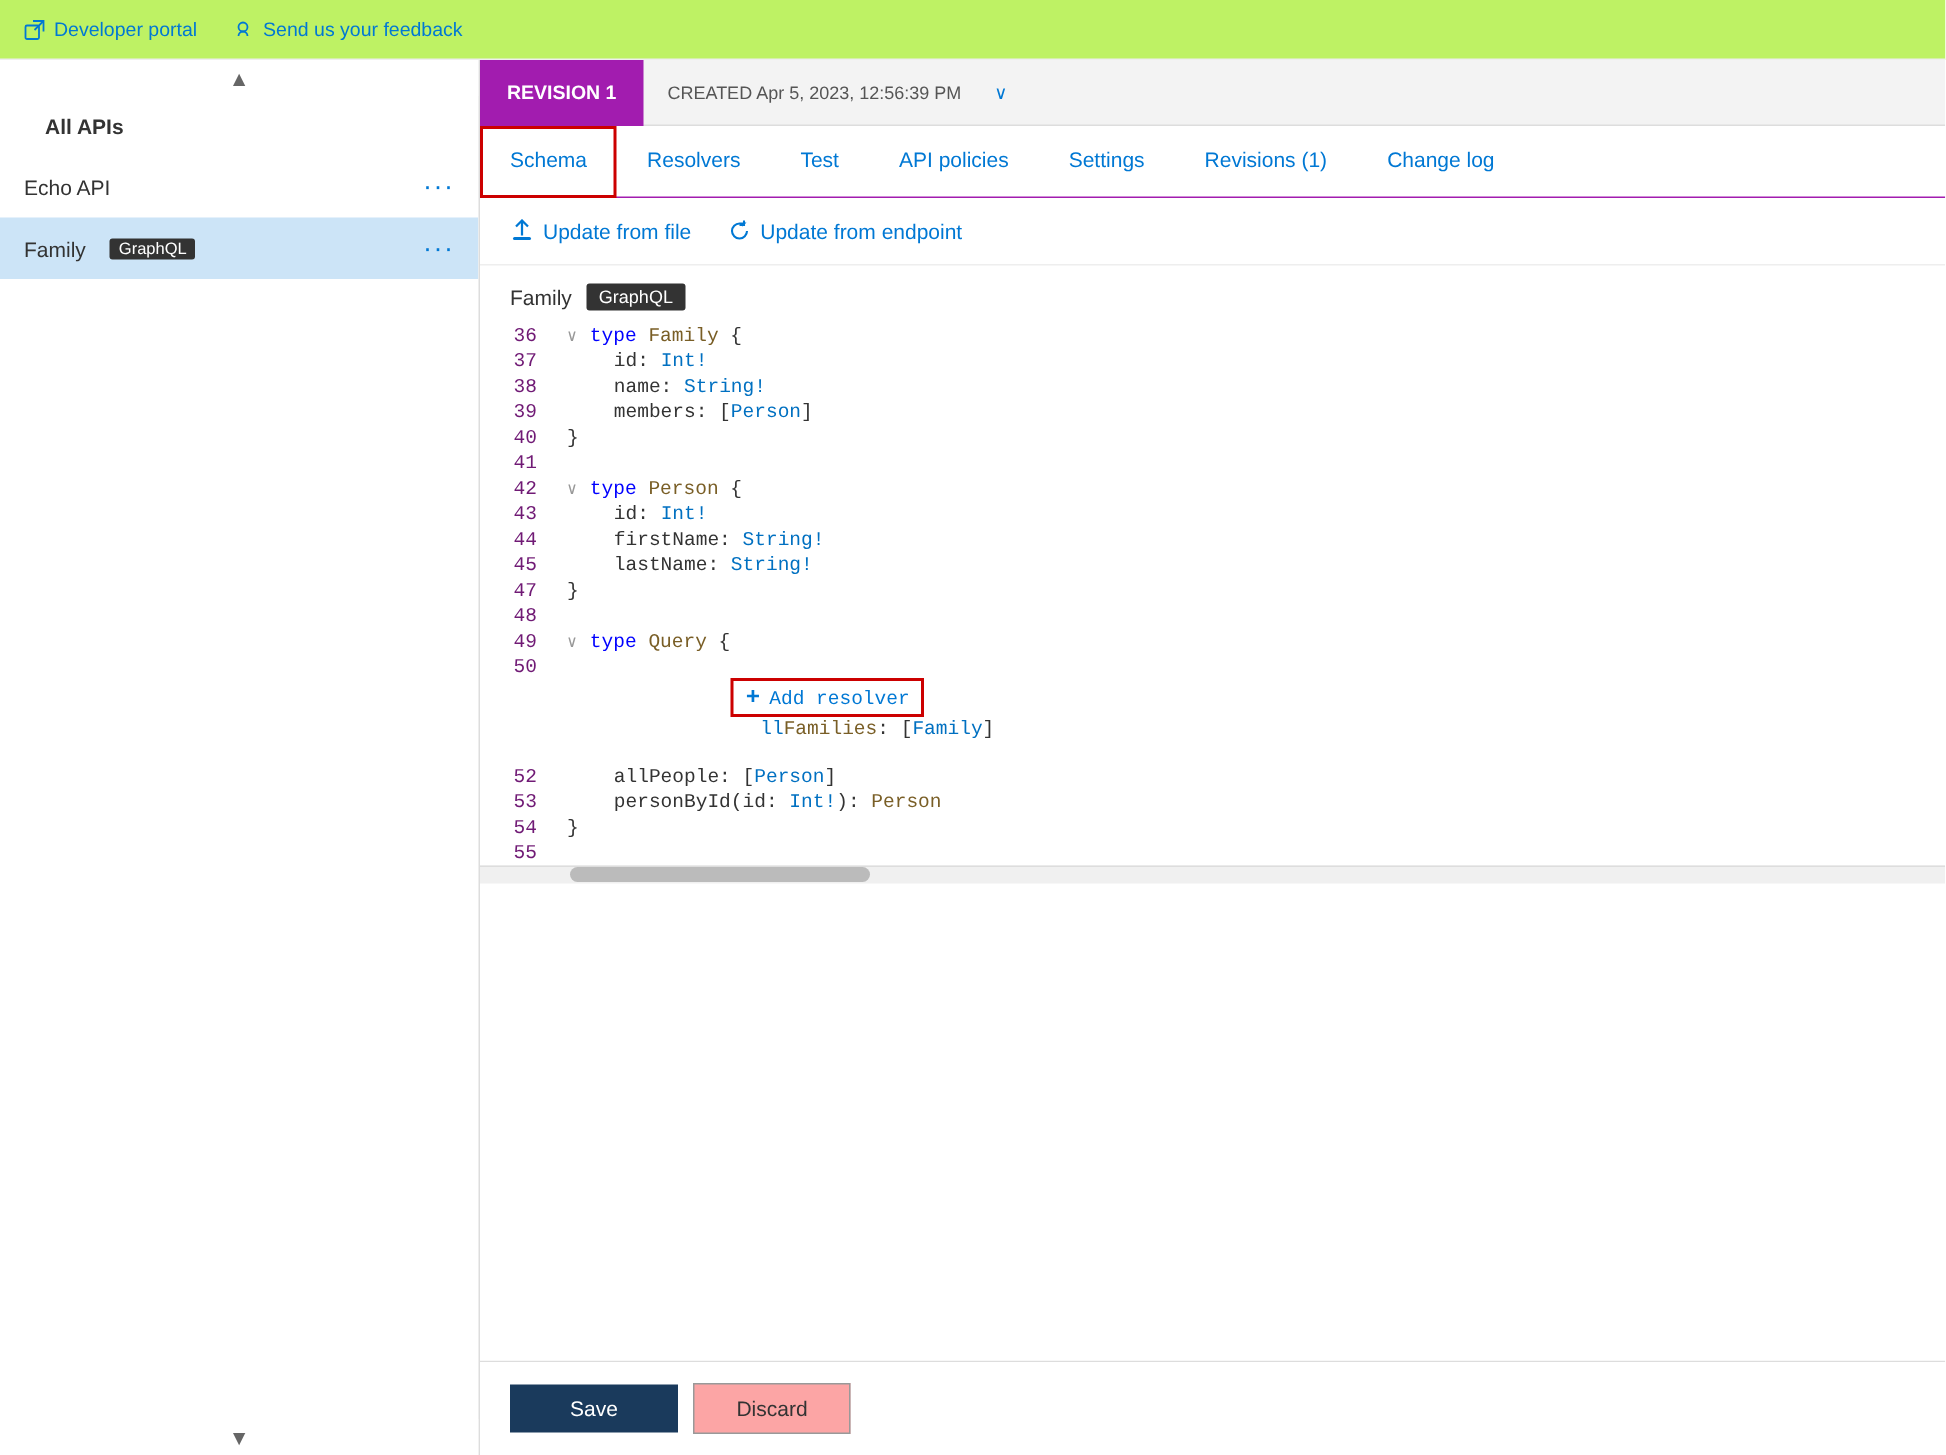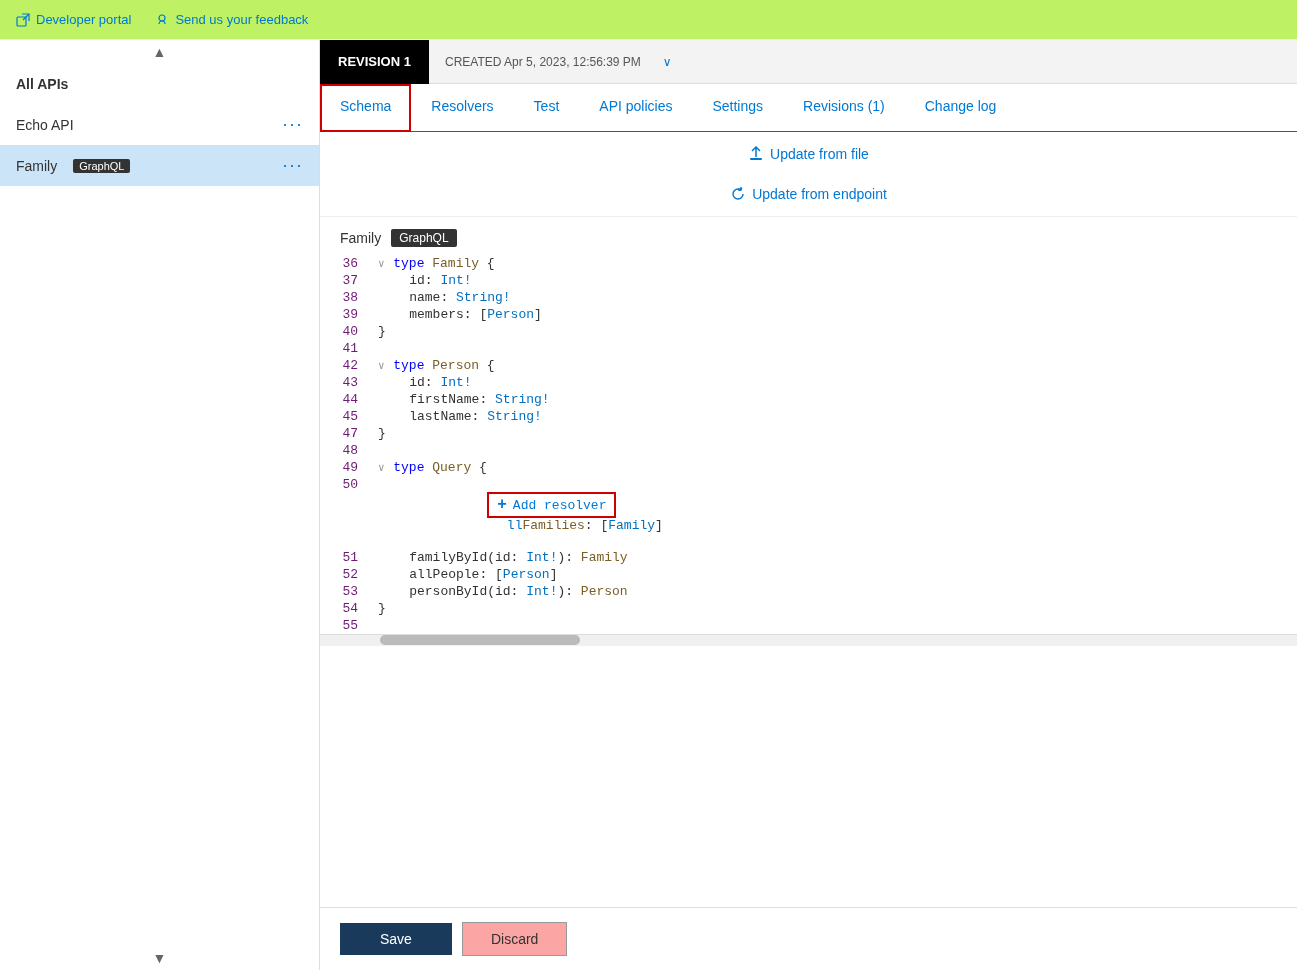--- a/index.html
+++ b/index.html
@@ -18,21 +18,21 @@
 
     
     .main-layout { display: flex; flex: 1; overflow: hidden; }
 
     
     .sidebar {
       width: 320px; min-width: 320px; border-right: 1px solid #ddd;
       display: flex; flex-direction: column; overflow-y: auto; background: #fff;
     }
     .sidebar-header {
-      padding: 12px 16px; font-weight: 700; font-size: 14px; color: #333;
+      padding: 12px 30px; font-weight: 700; font-size: 14px; color: #333;
     }
     .sidebar-item {
       display: flex; align-items: center; justify-content: space-between;
       padding: 10px 16px; cursor: pointer; color: #333;
     }
     .sidebar-item.active { background: #cce4f7; }
     .sidebar-item-name { font-size: 14px; }
     .sidebar-item-badge {
       background: #333; color: #fff; font-size: 11px;
       padding: 1px 6px; border-radius: 2px; margin-left: 8px;
@@ -46,21 +46,21 @@
 
     
     .content { flex: 1; display: flex; flex-direction: column; overflow: hidden; }
 
     
     .revision-bar {
       display: flex; align-items: center; background: #f3f3f3;
       border-bottom: 1px solid #ddd; height: 44px;
     }
     .revision-tab {
-      background: #000000; color: #fff; padding: 0 18px;
+      background: #a21caf; color: #fff; padding: 0 18px;
       height: 44px; display: flex; align-items: center; font-size: 13px; font-weight: 600;
     }
     .revision-meta {
       padding: 0 16px; font-size: 12px; color: #555;
       display: flex; align-items: flex-start; gap: 22px;
     }
     .revision-meta .chevron { color: #0078d4; font-size: 12px; }
 
     
     .tabs-bar {
@@ -70,21 +70,20 @@
     .tab {
       padding: 0 20px; height: 48px; display: flex; align-items: center;
       cursor: pointer; font-size: 14px; color: #0078d4; border-bottom: 3px solid transparent;
       white-space: nowrap;
     }
 
     
     .actions-bar {
       display: flex; align-items: center; gap: 24px; padding: 14px 20px;
       border-bottom: 1px solid #eee;
-      flex-direction: column;
     }
     .action-btn {
       display: flex; align-items: center; gap: 6px;
       color: #0078d4; background: none; border: none; cursor: pointer; font-size: 14px;
     }
 
     
     .schema-header {
       display: flex; align-items: center; gap: 10px; padding: 12px 20px 8px 20px;
     }
@@ -318,24 +317,20 @@
             <td class="line-num">50</td>
             <td class="line-code" style="position:relative;">
               <span style="display:inline-flex; align-items:center; border: 2px solid #c00; padding: 2px 8px; gap: 6px; background:#fff; z-index:10; position:relative;">
                 <span style="color:#0078d4; font-size:16px; font-weight:bold;">+</span>
                 <span style="color:#0078d4;">Add resolver</span>
               </span>
               <span style="margin-left:4px;">  <span class="kw-string">ll</span><span class="kw-field">Families</span>: [<span class="kw-string">Family</span>]</span>
             </td>
           </tr>
 
-          <tr>
-            <td class="line-num">51</td>
-            <td class="line-code">    familyById(id: <span class="kw-string">Int!</span>): <span class="kw-name">Family</span></td>
-          </tr>
 
           <tr>
             <td class="line-num">52</td>
             <td class="line-code">    allPeople: [<span class="kw-string">Person</span>]</td>
           </tr>
 
           <tr>
             <td class="line-num">53</td>
             <td class="line-code">    personById(id: <span class="kw-string">Int!</span>): <span class="kw-name">Person</span></td>
           </tr>

